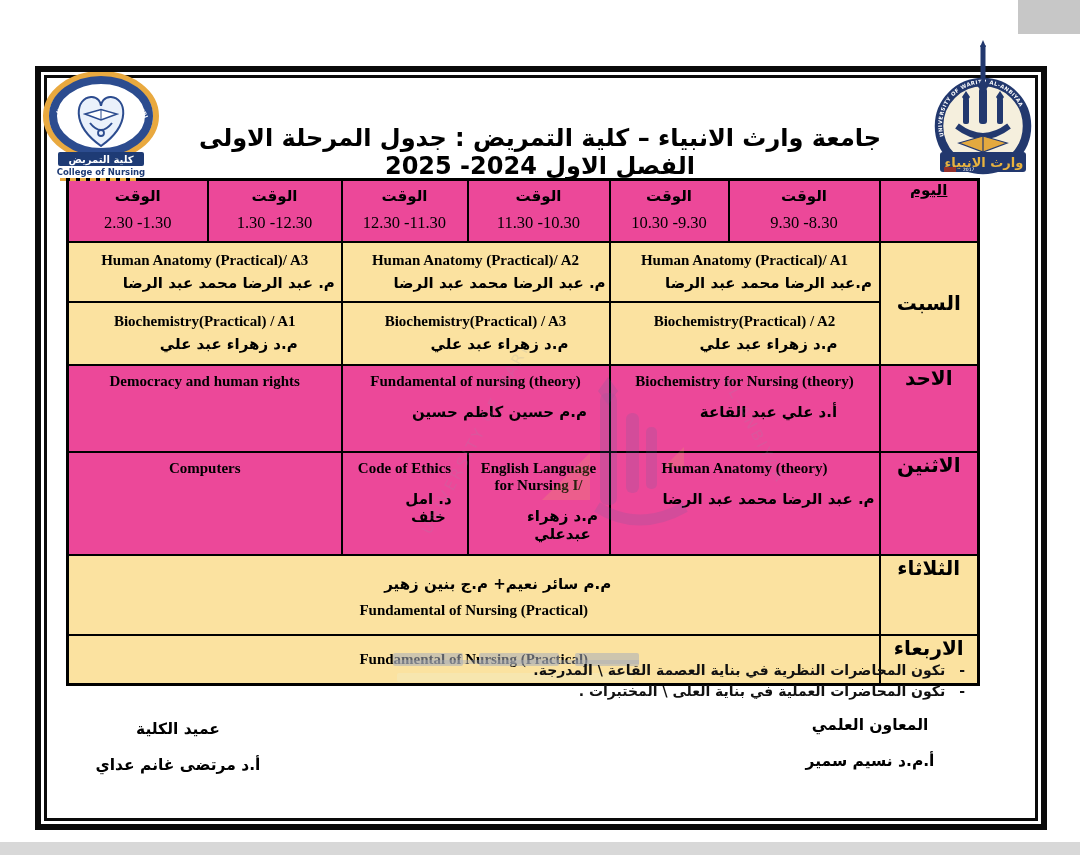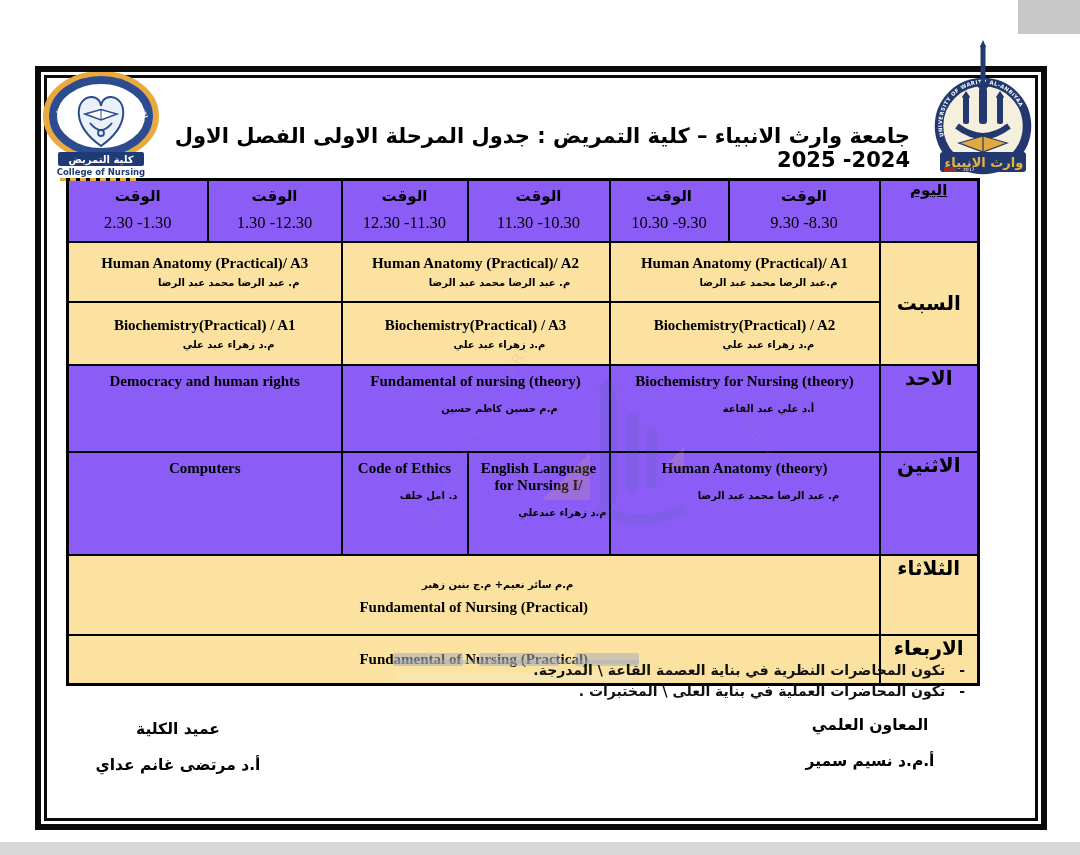--- a/index.html
+++ b/index.html
@@ -8,45 +8,45 @@
   .corner-gray {position:absolute; right:0; top:0; width:62px; height:34px; background:#c7c7c7;}
   .bottom-strip {position:absolute; left:0; bottom:0; width:100%; height:13px; background:#d8d8d8;}
 
   .frame {position:absolute; left:35px; top:66px; width:1012px; height:764px;
           border:6px solid #0a0a0a; box-sizing:border-box; padding:3px;}
   .frame-inner {width:100%; height:100%; border:3px solid #0a0a0a; box-sizing:border-box;}
 
   .logo-college {position:absolute; left:42px; top:72px; width:122px; height:110px; z-index:4;}
   .logo-university {position:absolute; left:930px; top:40px; width:108px; height:150px; z-index:4;}
 
-  .title {position:absolute; left:170px; top:124px; width:740px; text-align:right; direction:rtl;
-          font-weight:bold; font-size:21px; color:#000; z-index:3;}
+  .title {position:absolute; left:170px; top:124px; width:740px; text-align:center; direction:rtl;
+          font-weight:bold; font-size:24px; color:#000; z-index:3;}
 
   
   .timetable {position:absolute; left:66px; top:178px; width:911px; border-collapse:collapse;
               table-layout:fixed; z-index:2; background:#fff; border:3px solid #000;}
   .timetable th, .timetable td {border:2px solid #000; text-align:center; overflow:hidden; padding:0;}
   .timetable tr:nth-child(1){height:62px;}
   .timetable tr:nth-child(2){height:60px;}
   .timetable tr:nth-child(3){height:63px;}
   .timetable tr:nth-child(4){height:87px;}
   .timetable tr:nth-child(5){height:103px;}
   .timetable tr:nth-child(6){height:80px;}
   .timetable tr:nth-child(7){height:50px;}
   .cell-yellow {background:#FBE2A0;}
-  .cell-white {background:#8b5cf6;}
+  .cell-white {background:#ec4899;}
   .day-head {font-weight:bold; font-size:15px; vertical-align:top; padding-top:12px;text-decoration:underline;}
   .time-head {font-weight:bold; vertical-align:top;}
   .time-label {font-size:15px; margin-top:6px;}
   .time-range {font-family:"Liberation Serif","DejaVu Serif",serif; font-weight:normal; font-size:16.5px; margin-top:8px; direction:ltr;}
   .day-cell {font-weight:bold; font-size:20px; vertical-align:top; padding-top:13px;}
   .day-span {vertical-align:middle; padding-top:0;}
   .course-cell .en {font-family:"Liberation Serif","DejaVu Serif",serif; font-weight:bold; font-size:15px;
                     direction:ltr; unicode-bidi:isolate; padding:0 4px;}
-  .course-cell .ar {font-weight:bold; font-size:10px; direction:rtl; margin-top:5px;padding-left:48px;}
+  .course-cell .ar {font-weight:bold; font-size:15px; direction:rtl; margin-top:5px;padding-left:48px;}
   .course-cell .en:not(:first-child){margin-top:9px;}
   .row-white .course-cell {vertical-align:top; padding-top:7px;}
   .row-white .ar {margin-top:13px;}
   .row-yellow .course-cell {vertical-align:middle;}
 
   
   .notes {position:absolute; right:115px; top:660px; direction:rtl; text-align:right;
           font-weight:bold; font-size:14px; z-index:7; color:#111;}
   .note {display:flex; gap:14px; line-height:21px;}
   .note .dash {font-weight:bold;}

